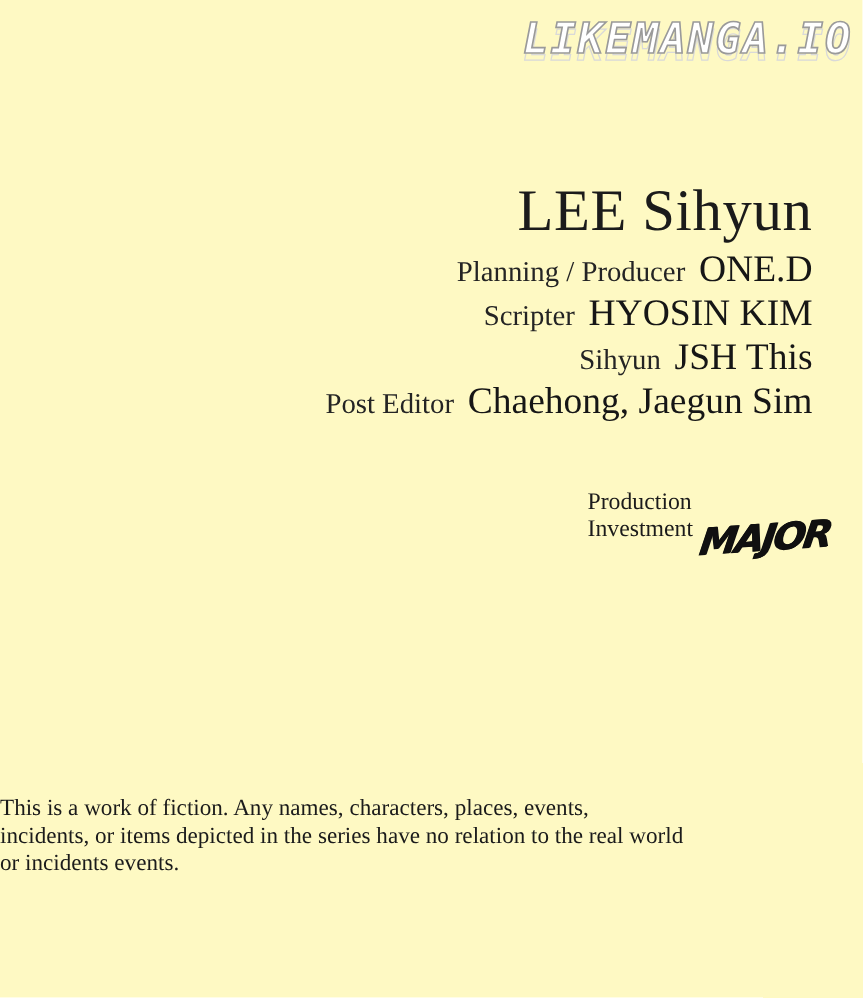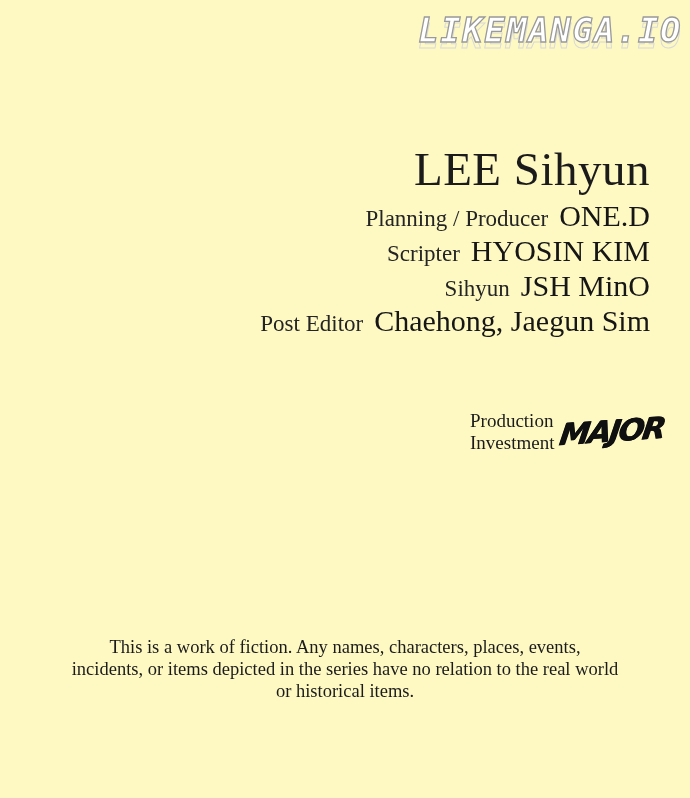--- a/index.html
+++ b/index.html
@@ -50,21 +50,21 @@
     margin-right: 11px;
   }
   .credit-value {
     font-size: 30px;
     color: #161616;
   }
 
   
   .production {
     position: absolute;
-    top: 410px;
+    top: 391px;
     left: 470px;
     font-size: 19px;
     line-height: 22px;
     color: #1b1b1b;
   }
   .major-logo {
     position: absolute;
     top: 417px;
     left: 560px;
     font-family: "DejaVu Sans", sans-serif;
@@ -77,21 +77,21 @@
     transform-origin: left center;
     text-shadow: 0.6px 0 #101010, -0.4px 0.4px #101010;
   }
 
   
   .disclaimer {
     position: absolute;
     top: 636px;
     left: 0;
     width: 690px;
-    text-align: center;
+    text-align: left;
     font-size: 18.5px;
     line-height: 22px;
     color: #1b1b1b;
   }
 </style>
 </head>
 <body>
 
 <div id="page">
 
@@ -105,33 +105,33 @@
 
     <div class="credit-row">
       <span class="credit-label">Planning / Producer</span><span class="credit-value">ONE.D</span>
     </div>
 
     <div class="credit-row">
       <span class="credit-label">Scripter</span><span class="credit-value">HYOSIN KIM</span>
     </div>
 
     <div class="credit-row">
-      <span class="credit-label">Sihyun</span><span class="credit-value">JSH MinO</span>
+      <span class="credit-label">Sihyun</span><span class="credit-value">JSH This</span>
     </div>
 
     <div class="credit-row">
       <span class="credit-label">Post Editor</span><span class="credit-value">Chaehong, Jaegun Sim</span>
     </div>
   </div>
 
   <div class="production">
     <div>Production</div>
     <div>Investment</div>
   </div>
   <div class="major-logo">MAJOR</div>
 
   <div class="disclaimer">
     <div>This is a work of fiction. Any names, characters, places, events,</div>
     <div>incidents, or items depicted in the series have no relation to the real world</div>
-    <div>or historical items.</div>
+    <div>or incidents events.</div>
   </div>
 
 </div>
 
 </body></html>

